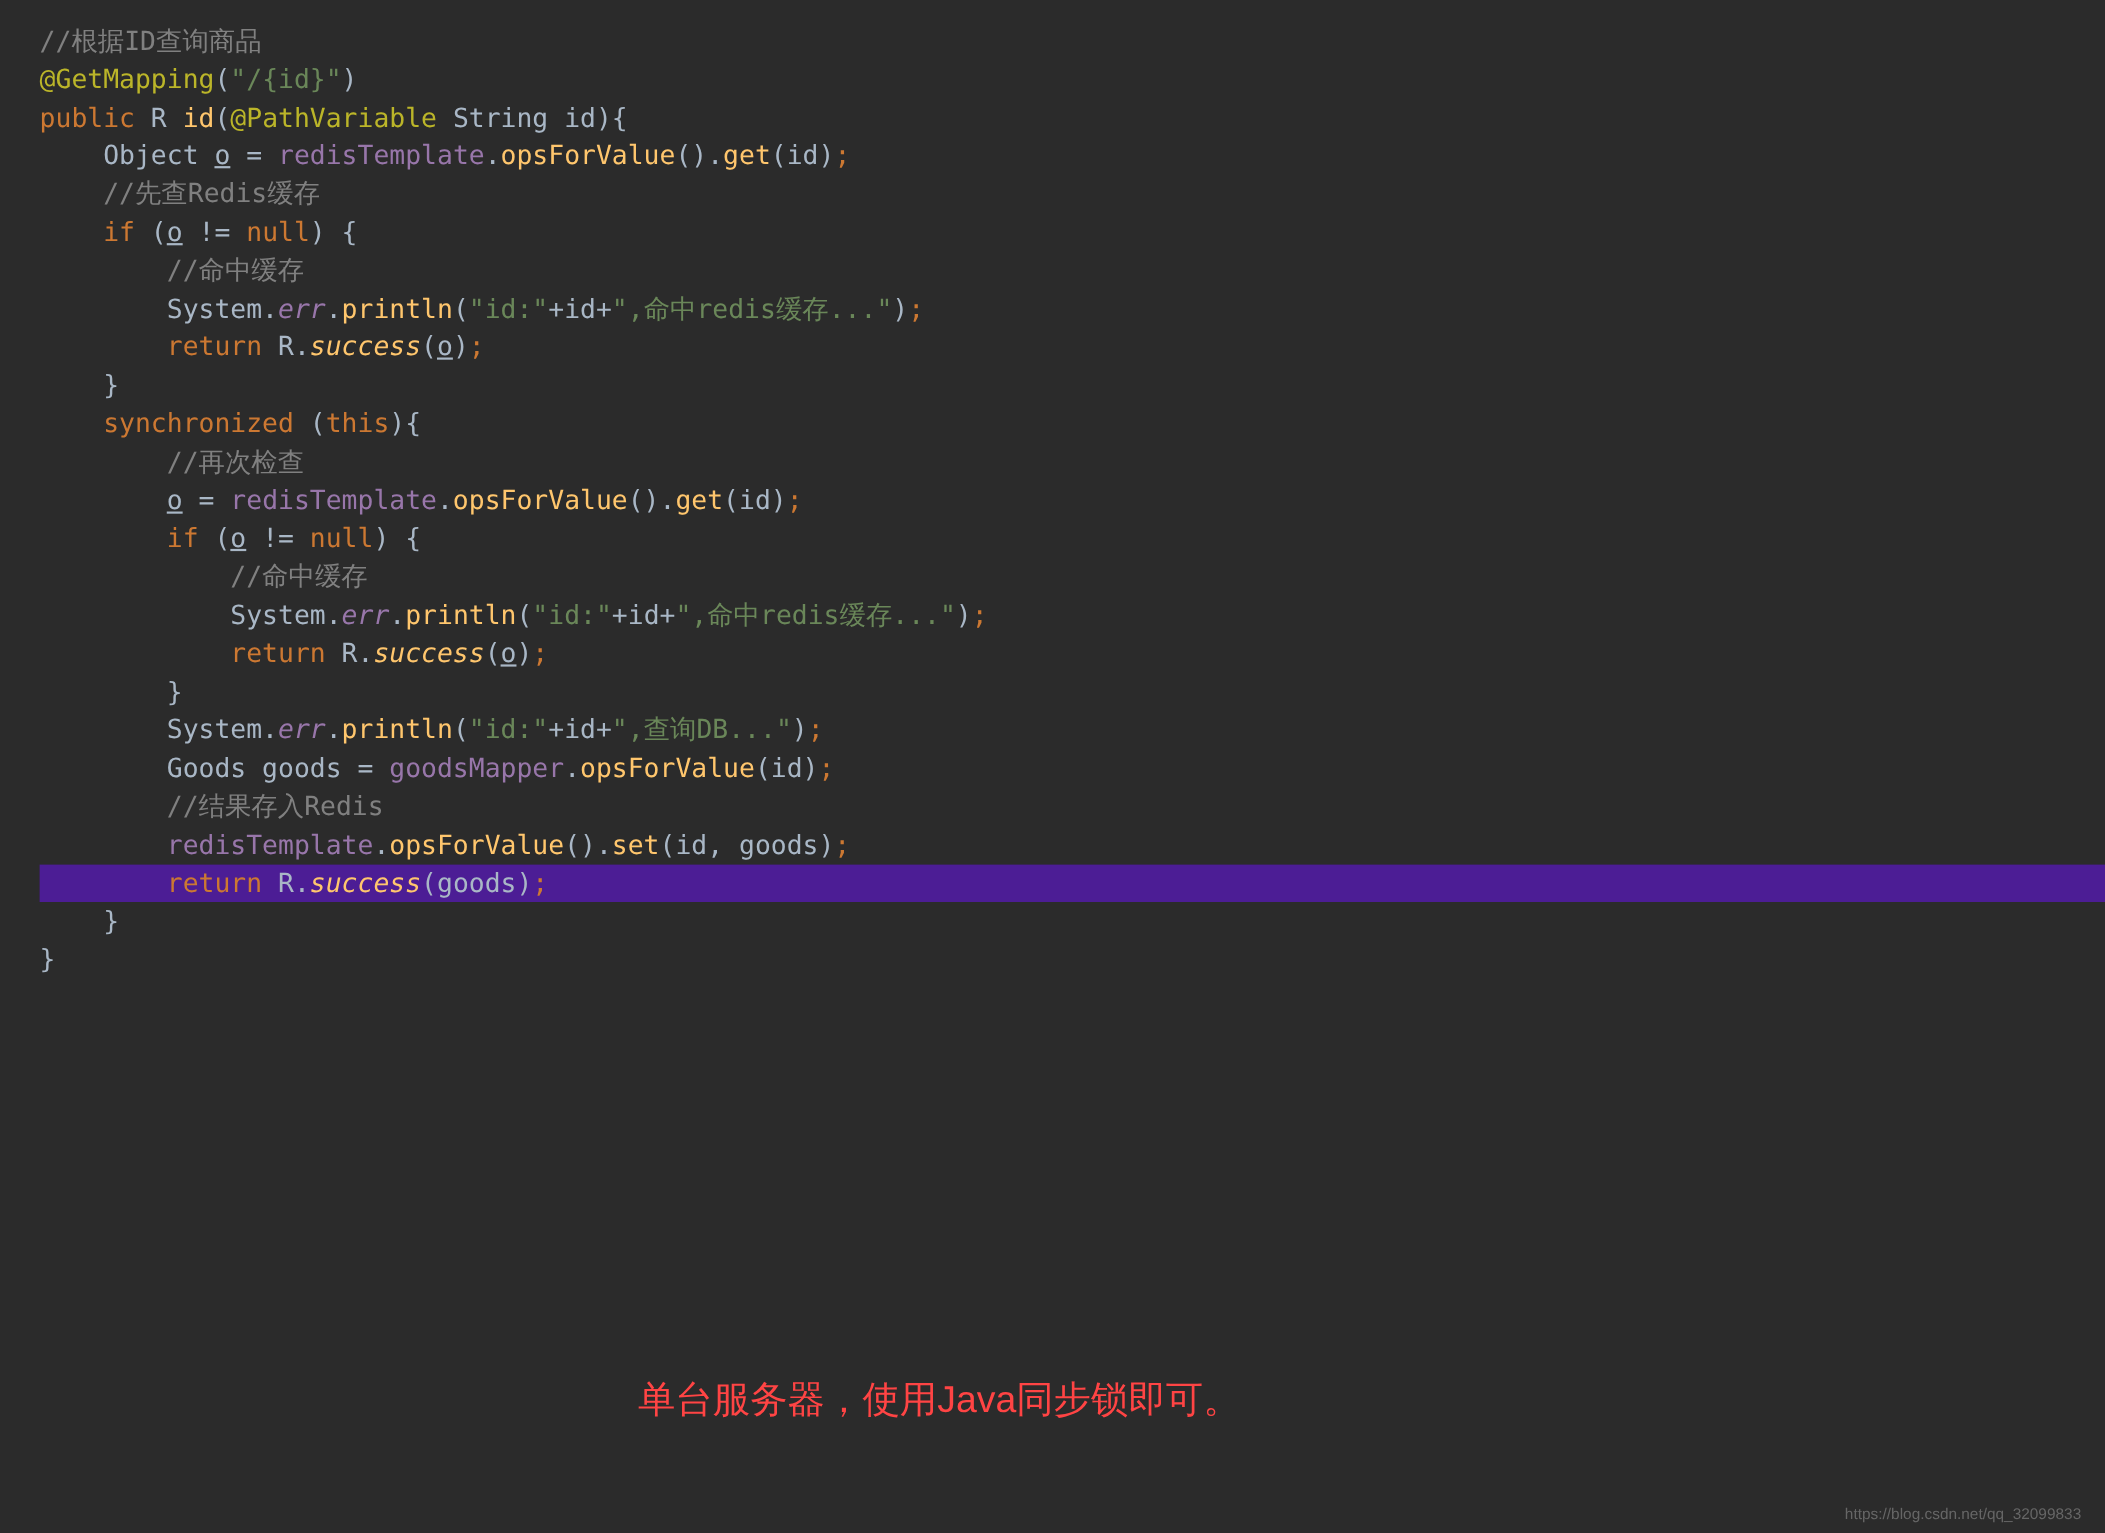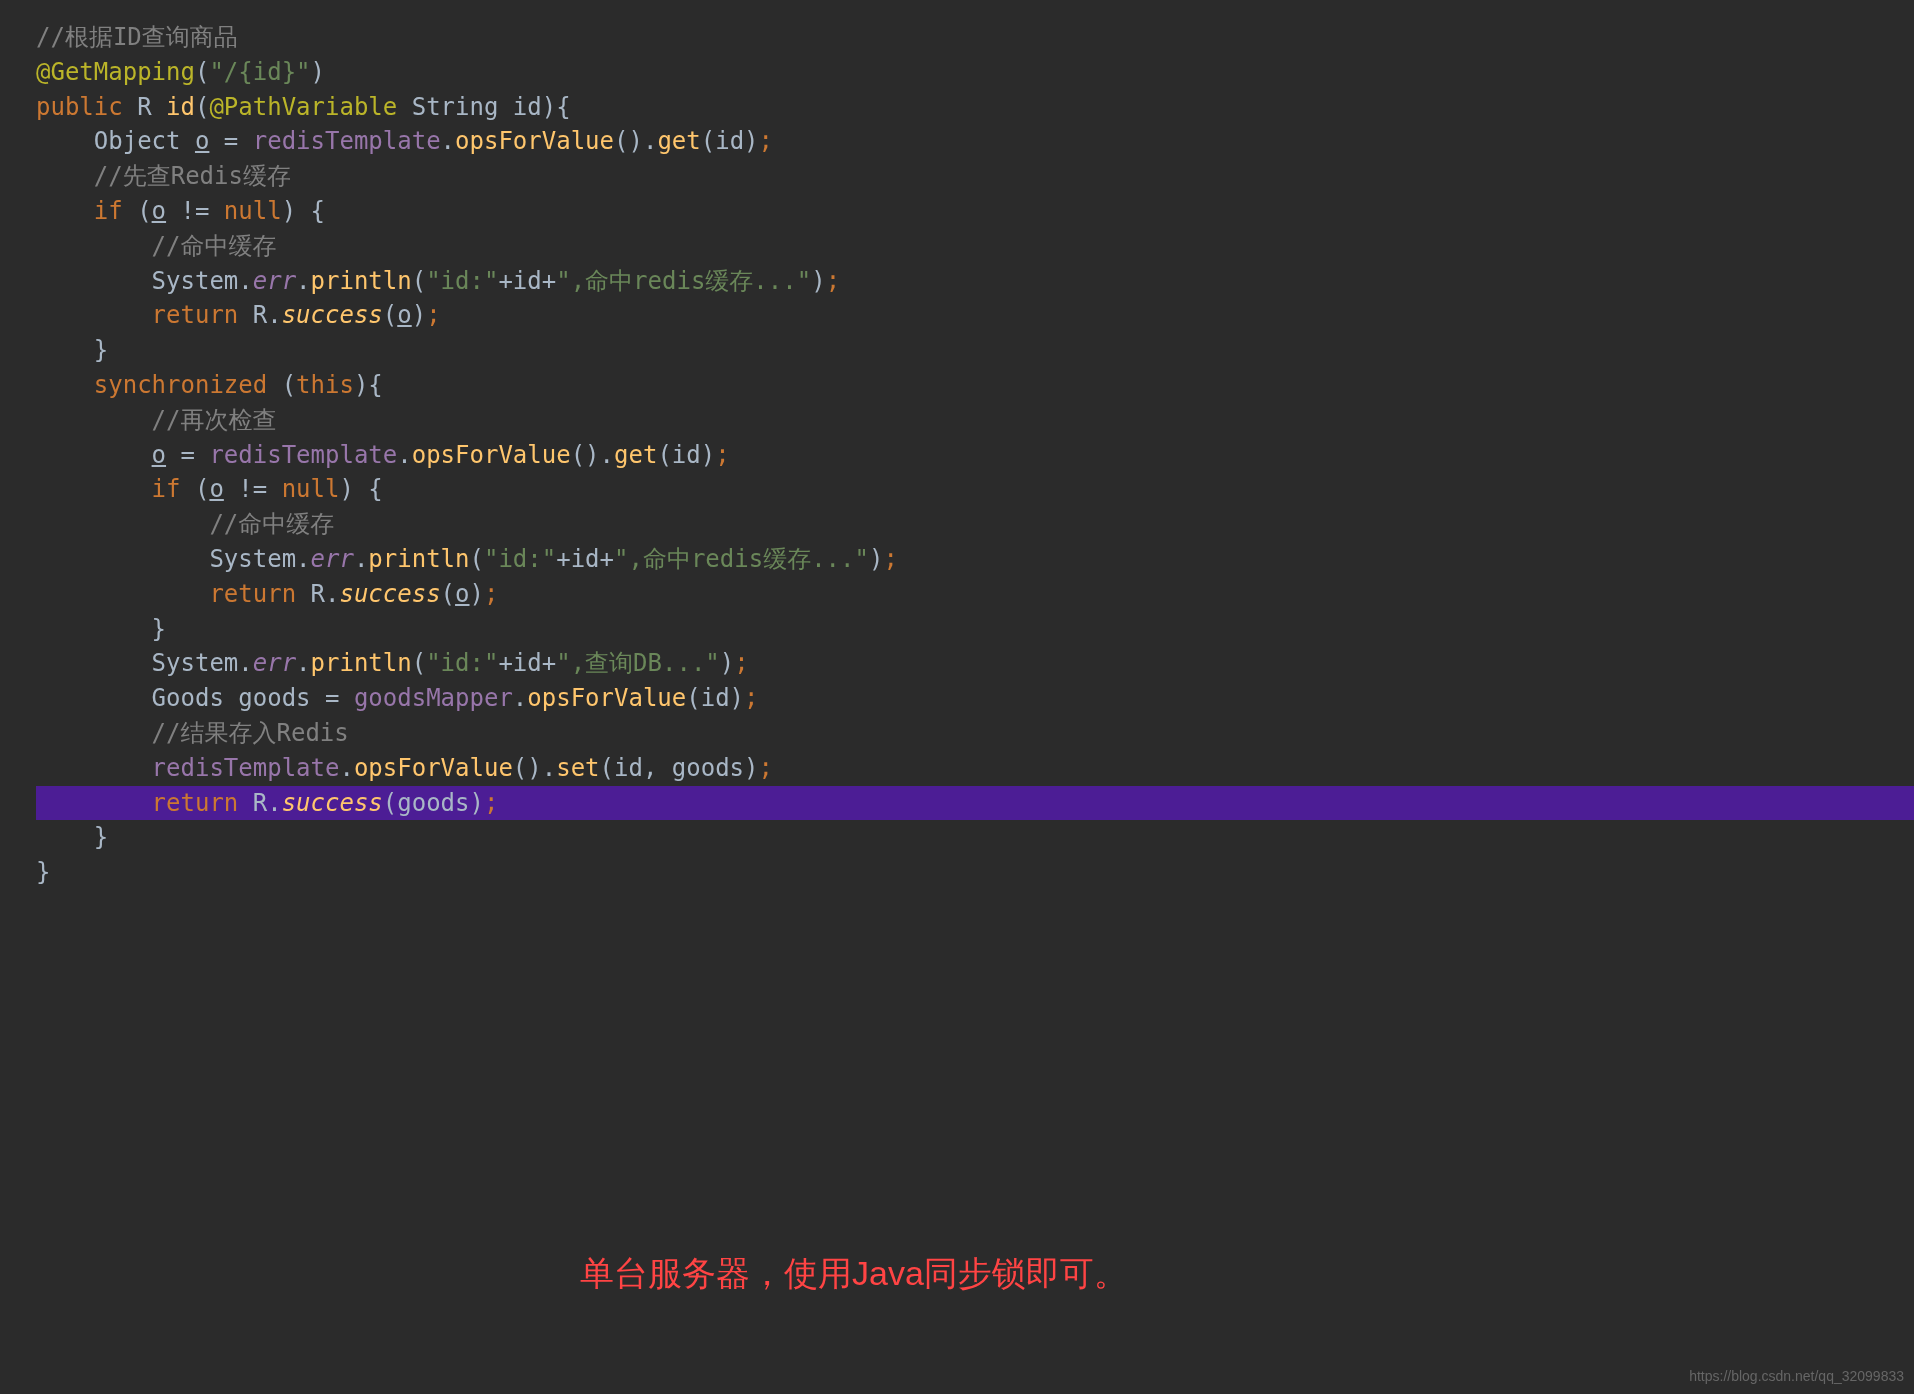--- a/index.html
+++ b/index.html
@@ -50,21 +50,21 @@
       position: absolute;
       color: #ff4444;
       font-family: -apple-system, 'PingFang SC', 'Microsoft YaHei', sans-serif;
       font-size: 34px;
       left: 580px;
       top: 1249px;
     }
     
     .watermark {
       position: absolute;
-      right: 10px;
+      right: 22px;
       bottom: 8px;
       color: #666;
       font-size: 14px;
       font-family: Arial, sans-serif;
     }
   </style>
 </head>
 <body>
 
 <div class="code-container">

